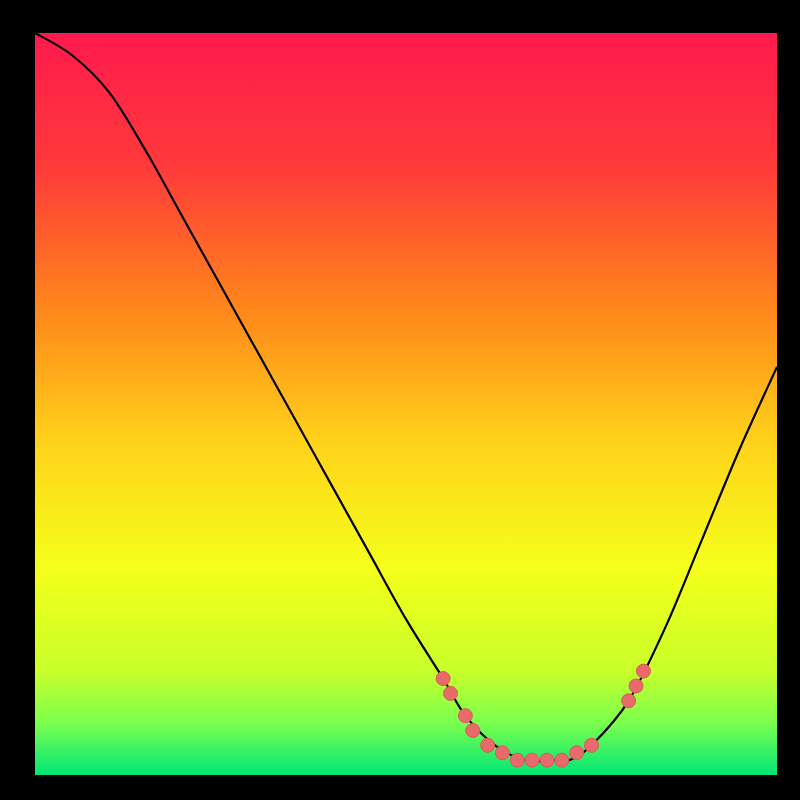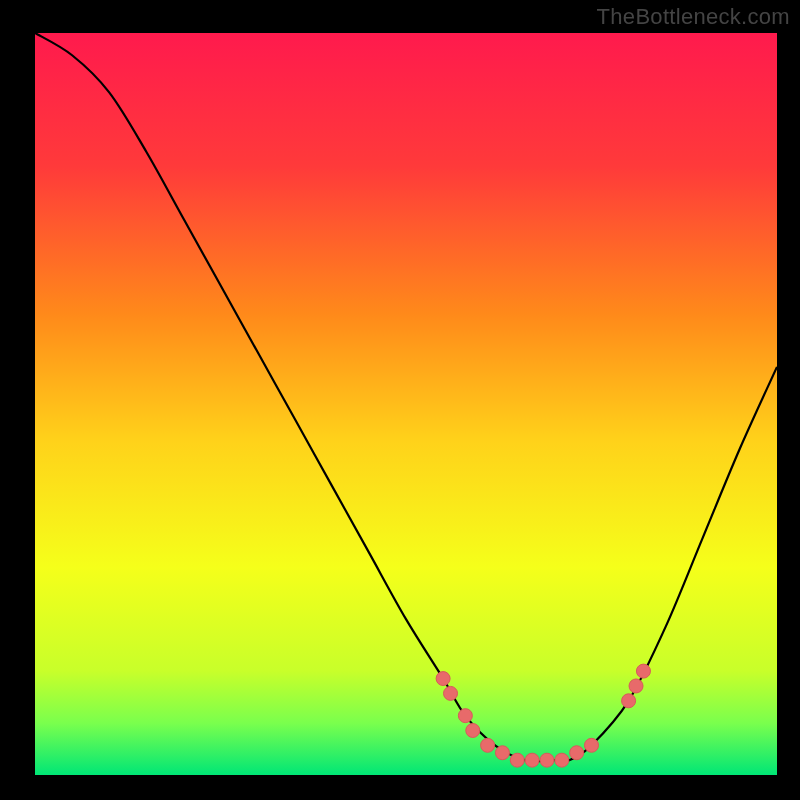--- a/index.html
+++ b/index.html
@@ -28,21 +28,20 @@
   svg {
     position: absolute;
     top: 0;
     left: 0;
   }
 </style>
 </head>
 <body>
 <div class="wrap">
 
-  <div class="watermark">TheBottleneck.com</div>
 
   <svg id="chart-svg" width="800" height="800" viewBox="0 0 800 800">
     <defs>
       <linearGradient id="bg-grad" x1="0" y1="0" x2="0" y2="1">
 
       <stop offset="0%" stop-color="#ff1a4d"></stop>
           <stop offset="18%" stop-color="#ff3a3a"></stop>
           <stop offset="38%" stop-color="#ff8a1a"></stop>
           <stop offset="55.00000000000001%" stop-color="#ffd21a"></stop>
           <stop offset="72%" stop-color="#f5ff1a"></stop>

